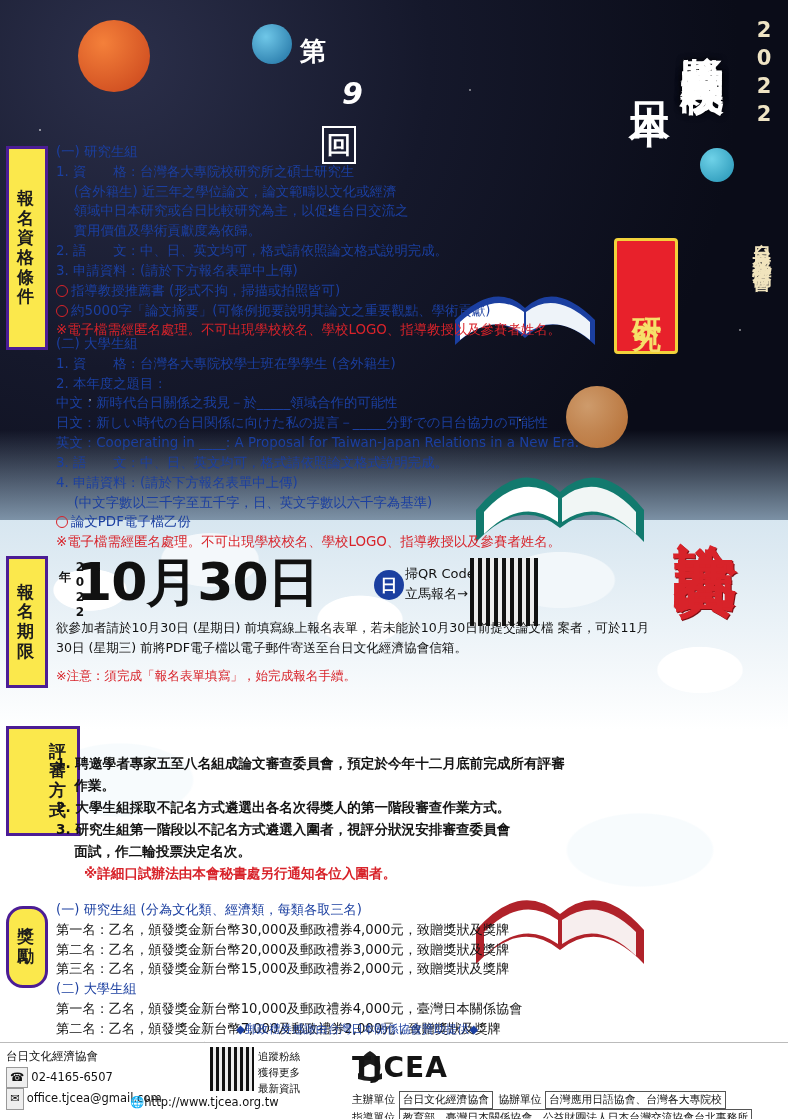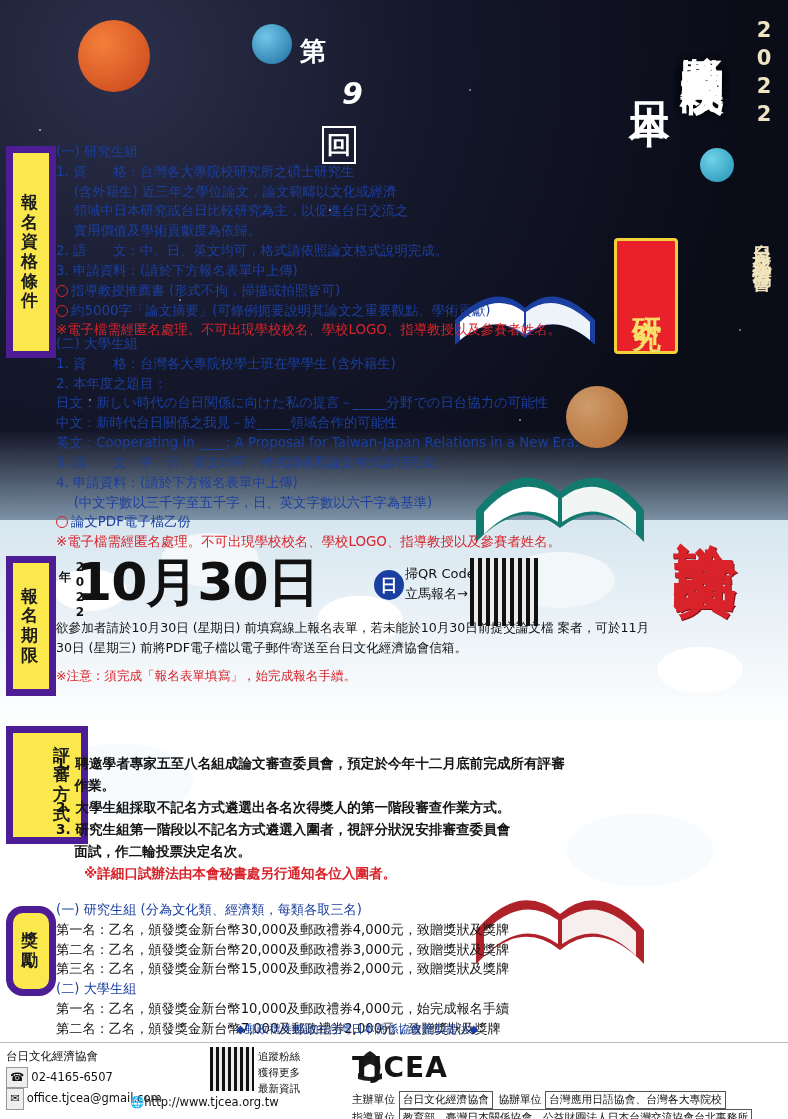--- a/index.html
+++ b/index.html
@@ -84,21 +84,21 @@
   .num-dai{font-size:26px;font-weight:bold;}
   .num-9{position:absolute;left:42px;top:42px;font-size:30px;font-weight:bold;font-style:italic;}
   .num-hui{position:absolute;left:22px;top:92px;font-size:24px;font-weight:bold;border:2px solid #fff;padding:1px 3px;}
   
   .book{position:absolute;}
   .book1{left:450px;top:250px;width:150px;height:120px;}
   .book2{left:470px;top:430px;width:180px;height:140px;}
   .book3{left:470px;top:860px;width:180px;height:130px;}
   
   .tab{
-    position:absolute;left:6px;background:#fbe84c;border:7px solid #4c1d95;
+    position:absolute;left:6px;background:#fbe84c;border:3px solid #4c1d95;
     display:flex;align-items:center;justify-content:center;text-align:center;
     color:#1c1c1c;font-weight:bold;font-size:17px;line-height:1.15;
   }
   .tab span{writing-mode:horizontal-tb;}
   .tab-reg{top:146px;width:36px;height:198px;}
   .tab-dead{top:556px;width:36px;height:126px;}
   .tab-judge{top:726px;width:36px;height:104px;padding-left:32px;}
   .tab-award{top:906px;width:36px;height:76px;border-radius:17px;}
   
   .content{position:absolute;left:56px;font-family:"DejaVu Sans","Liberation Sans",sans-serif;}
@@ -212,22 +212,22 @@
     <div class="row blue">3. 申請資料：(請於下方報名表單中上傳)</div>
     <div class="row blue"><span class="circ"></span><span>指導教授推薦書 (形式不拘，掃描或拍照皆可)</span></div>
     <div class="row blue"><span class="circ"></span><span>約5000字「論文摘要」(可條例扼要說明其論文之重要觀點、學術貢獻)</span></div>
     <div class="row red">※電子檔需經匿名處理。不可出現學校校名、學校LOGO、指導教授以及參賽者姓名。</div>
   </div>
 
   <div class="content sec2">
     <div class="row blue">(二) 大學生組</div>
     <div class="row blue">1. 資　　格：台灣各大專院校學士班在學學生 (含外籍生)</div>
     <div class="row blue">2. 本年度之題目：</div>
+    <div class="row blue">中文：新時代台日關係之我見－於_____領域合作的可能性</div>
     <div class="row blue">日文：新しい時代の台日関係に向けた私の提言－_____分野での日台協力の可能性</div>
-    <div class="row blue">中文：新時代台日關係之我見－於_____領域合作的可能性</div>
     <div class="row blue">英文：Cooperating in ____: A Proposal for Taiwan-Japan Relations in a New Era.</div>
     <div class="row blue">3. 語　　文：中、日、英文均可，格式請依照論文格式說明完成。</div>
     <div class="row blue">4. 申請資料：(請於下方報名表單中上傳)</div>
     <div class="row blue">　 (中文字數以三千字至五千字，日、英文字數以六千字為基準)</div>
     <div class="row blue"><span class="circ"></span><span>論文PDF電子檔乙份</span></div>
     <div class="row red">※電子檔需經匿名處理。不可出現學校校名、學校LOGO、指導教授以及參賽者姓名。</div>
   </div>
 
   <div class="date-block">
     <div class="d-year">2022年</div>
@@ -253,21 +253,21 @@
 　 面試，作二輪投票決定名次。</div>
     <div class="row red" style="padding-left:28px;">※詳細口試辦法由本會秘書處另行通知各位入圍者。</div>
   </div>
 
   <div class="content sec-award">
     <div class="row blue">(一) 研究生組 (分為文化類、經濟類，每類各取三名)</div>
     <div class="row black">第一名：乙名，頒發獎金新台幣30,000及郵政禮券4,000元，致贈獎狀及獎牌</div>
     <div class="row black">第二名：乙名，頒發獎金新台幣20,000及郵政禮券3,000元，致贈獎狀及獎牌</div>
     <div class="row black">第三名：乙名，頒發獎金新台幣15,000及郵政禮券2,000元，致贈獎狀及獎牌</div>
     <div class="row blue">(二) 大學生組</div>
-    <div class="row black">第一名：乙名，頒發獎金新台幣10,000及郵政禮券4,000元，始完成報名手續</div>
+    <div class="row black">第一名：乙名，頒發獎金新台幣10,000及郵政禮券4,000元，臺灣日本關係協會</div>
     <div class="row black">第二名：乙名，頒發獎金新台幣7,000及郵政禮券2,000元，致贈獎狀及獎牌</div>
     <div class="row black">第三名：兩名，頒發獎金新台幣5,000及郵政禮券2,000元，致贈獎狀</div>
   </div>
   <div class="post-note">◆郵政禮券感謝由台灣日本關係協會贊助提供◆</div>
 
   <div class="footer">
     <div class="f-left">
       <div>台日文化經濟協會</div>
       <div><span class="pill">☎</span><span>02-4165-6507</span></div>
       <div><span class="pill">✉</span><span>office.tjcea@gmail.com</span></div>

